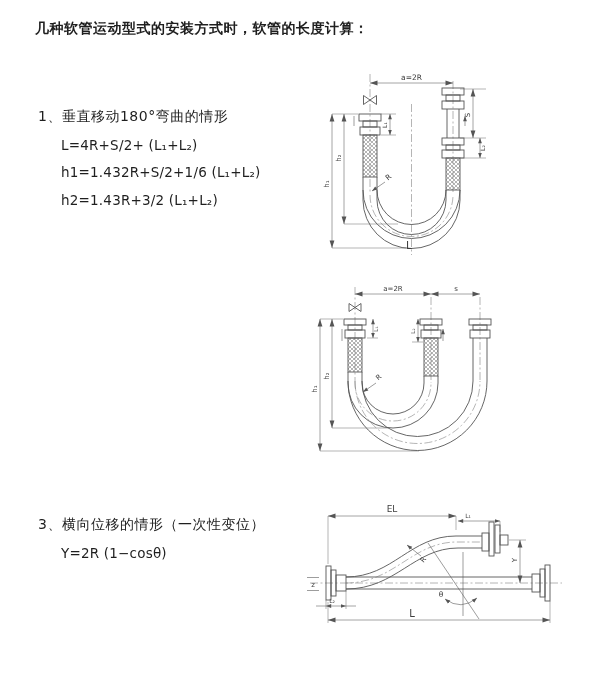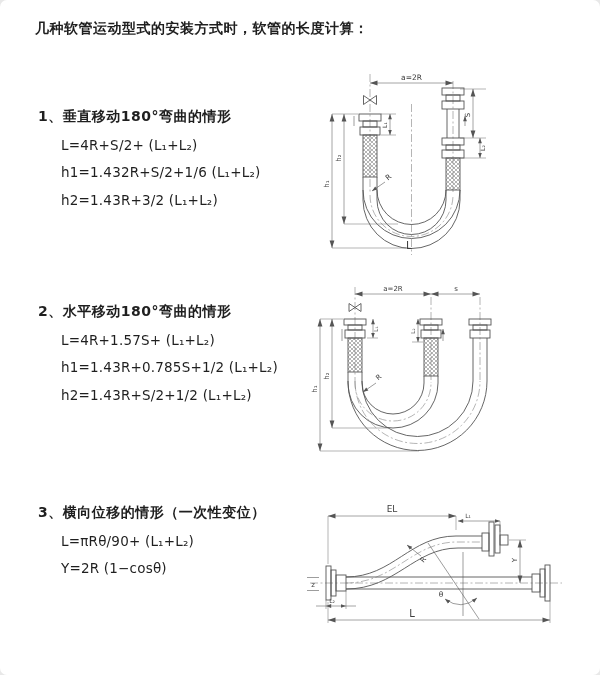--- a/index.html
+++ b/index.html
@@ -1,26 +1,26 @@
 <!DOCTYPE html>
 <html><head>
 <meta charset="utf-8">
 <style>
   html,body { margin:0; padding:0; background:#e8e8e8; }
   .page {
     position:relative; width:600px; height:675px; background:#ffffff;
     font-family:"DejaVu Sans","Liberation Sans",sans-serif; color:#1f1f1f;
-    overflow:hidden; margin:0 auto;border-radius:7px;
+    overflow:hidden; margin:0 auto;
   }
   .doc-title {
     position:absolute; left:35px; top:20px;
     font-size:14px; font-weight:bold; letter-spacing:0.5px;
   }
   .section { position:absolute; left:38px; }
-  .sec-heading { font-size:14px; font-weight:bold; letter-spacing:0.5px; }
+  .sec-heading { font-size:14px; font-weight:normal; letter-spacing:0.5px; }
   .formulas { margin-left:23px; margin-top:5px; }
   .formula { font-size:13.5px; height:27.5px; display:flex; align-items:center; letter-spacing:0.2px; }
   .diagram { position:absolute; }
   svg text { font-family:"DejaVu Sans","Liberation Sans",sans-serif; fill:#3d3d3d; }
   .obj   { stroke:#555; stroke-width:0.9; fill:none; }
   .dim   { stroke:#5a5a5a; stroke-width:0.55; fill:none; }
   .ext   { stroke:#6a6a6a; stroke-width:0.5; fill:none; }
   .cl    { stroke:#777; stroke-width:0.55; fill:none; stroke-dasharray:8 2.5 2 2.5; }
   .thin  { stroke:#5a5a5a; stroke-width:0.6; fill:none; }
 </style>
@@ -33,33 +33,24 @@
 
   <div class="section" style="top:108px;">
     <div class="sec-heading">1、垂直移动180°弯曲的情形</div>
     <div class="formulas">
       <div class="formula">L=4R+S/2+ (L₁+L₂)</div>
       <div class="formula">h1=1.432R+S/2+1/6 (L₁+L₂)</div>
       <div class="formula">h2=1.43R+3/2 (L₁+L₂)</div>
     </div>
   </div>
 
-  <div class="section" style="top:303px;">
-    <div class="sec-heading">2、水平移动180°弯曲的情形</div>
-    <div class="formulas">
-      <div class="formula">L=4R+1.57S+ (L₁+L₂)</div>
-      <div class="formula">h1=1.43R+0.785S+1/2 (L₁+L₂)</div>
-      <div class="formula">h2=1.43R+S/2+1/2 (L₁+L₂)</div>
-    </div>
-  </div>
-
-  <div class="section" style="top:504px;">
+
+  <div class="section" style="top:516px;">
     <div class="sec-heading">3、横向位移的情形（一次性变位）</div>
     <div class="formulas">
-      <div class="formula">L=πRθ/90+ (L₁+L₂)</div>
       <div class="formula">Y=2R (1−cosθ)</div>
     </div>
   </div>
 
   <svg class="diagram" style="left:310px; top:68px;" width="270" height="195" viewBox="0 0 270 195">
     <defs>
       <marker id="a1" markerWidth="9" markerHeight="6" refX="8" refY="3" orient="auto-start-reverse" markerUnits="userSpaceOnUse">
         <path d="M0.5,0.6 L8,3 L0.5,5.4 Z" fill="#555"></path>
       </marker>
       <marker id="a1s" markerWidth="6" markerHeight="4.6" refX="5.5" refY="2.3" orient="auto-start-reverse" markerUnits="userSpaceOnUse">

